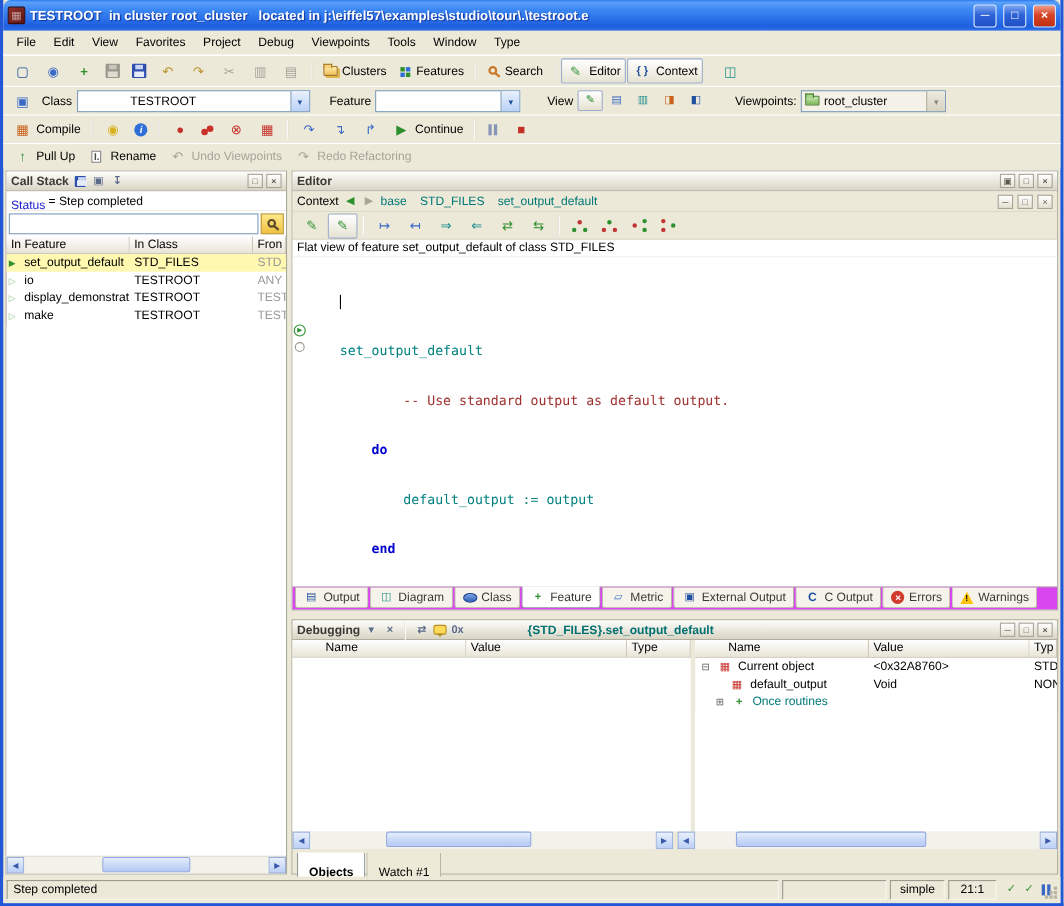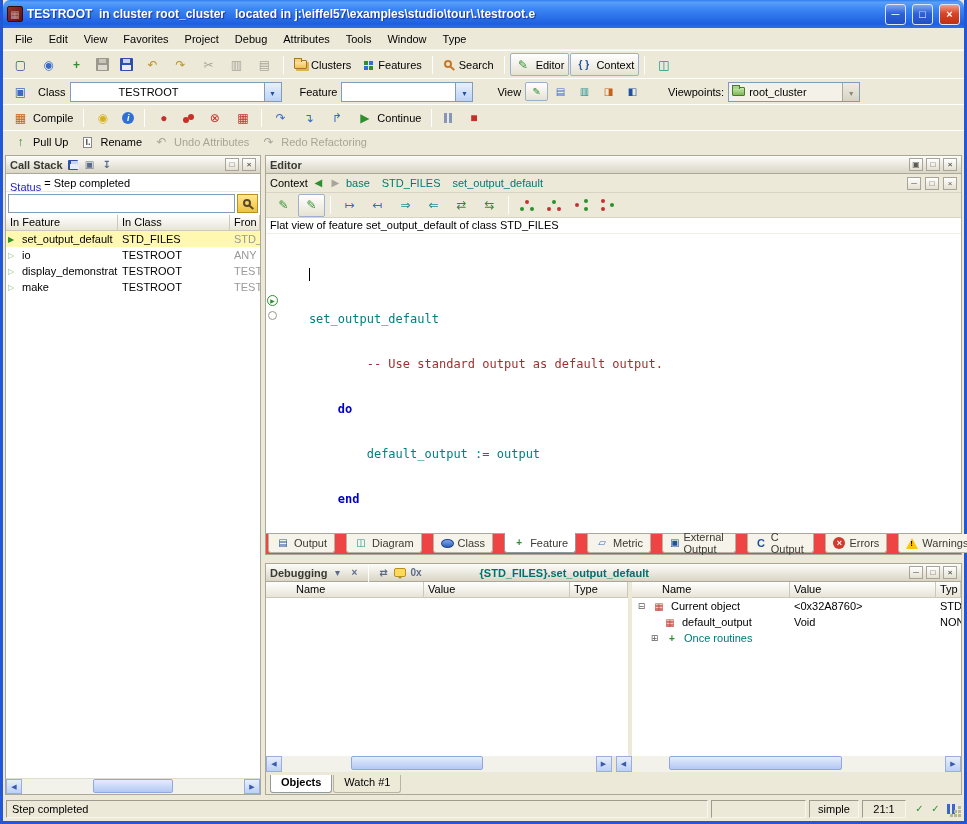--- a/index.html
+++ b/index.html
@@ -178,22 +178,22 @@
   .marker-arrow { position:absolute; left:1px; top:61px; width:11px; height:11px; border:1px solid #2E8F2E;
     border-radius:50%; display:flex; align-items:center; justify-content:center; color:#2E8F2E; font-size:6px; }
   .marker-arrow::before { content:"▶"; }
   .marker-circle { position:absolute; left:2px; top:77px; width:9px; height:9px; border:1px solid #9A9A92; border-radius:50%; }
   .codetext { flex:1; padding-top:3px; font:12px/15px "DejaVu Sans Mono","Liberation Mono",monospace; white-space:pre; }
   .cl { height:15px; }
   .tok-feature { color:#008080; } .tok-comment { color:#A03030; } .tok-keyword { color:#0000CC; font-weight:bold; }
   .cursor { display:inline-block; width:1px; height:13px; background:#000; margin-left:29px; vertical-align:text-bottom; }
 
   
-  .etabs { height:21px; flex:0 0 21px; display:flex; align-items:flex-start; gap:11px; padding:0 2px;
-    background:#ef4444; border-top:1px solid #ACA899; }
+  .etabs { height:21px; flex:0 0 21px; display:flex; align-items:flex-start; gap:1px; padding:0 2px;
+    background:#d946ef; border-top:1px solid #ACA899; }
   .etab { display:flex; align-items:center; gap:4px; height:19px; padding:0 7px; background:#F6F4EA;
     border:1px solid #B8B4A4; border-top:none; border-radius:0 0 3px 3px; color:#3A3A33; }
   .etab.active { background:#FFFFFF; border-color:#919B9C; height:20px; margin-top:-1px; padding-top:1px; }
   .etab .ic { width:14px; height:13px; font-size:10px; }
 
   .gap8 { height:8px; flex:0 0 8px; }
 
   
   .debugpanel { flex:1; border:1px solid #ACA899; background:#ECE9D8; display:flex; flex-direction:column; min-height:0; }
   .dbg-body { flex:1; display:flex; min-height:0; }
@@ -209,21 +209,21 @@
   .drow .cell { padding:0 4px; overflow:hidden; white-space:nowrap; display:flex; align-items:center; gap:6px; }
   .twisty { font-size:9px; color:#606060; width:11px; display:inline-flex; justify-content:center; }
   .oico { font-size:10px; width:12px; display:inline-flex; justify-content:center; }
   .teal-row { color:#007878; }
   .dfill { flex:1; background:#fff; }
   .dbg-scrolls { height:16px; flex:0 0 16px; display:flex; }
   .dbg-scrolls .hscroll { flex:1; border:none; }
   .dbg-scrolls .mid { width:4px; flex:0 0 4px; background:#ECE9D8; }
   .dbg-tabs { height:22px; flex:0 0 22px; display:flex; align-items:flex-start; gap:1px; padding:3px 4px 0;
     background:#ECE9D8; }
-  .dtab { height:18px; padding:1px 10px; background:#EDEAD8; border:1px solid #B8B4A4; border-top:none;
+  .dtab { height:18px; padding:12px 10px; background:#EDEAD8; border:1px solid #B8B4A4; border-top:none;
     border-radius:0 0 3px 3px; }
   .dtab.active { background:#FFFFFF; border-color:#919B9C; font-weight:bold; }
 
   .dbg-ctx { color:#007070; margin-left:55px; font-weight:bold; }
 
   
   .statusbar { height:24px; flex:0 0 24px; display:flex; align-items:center; gap:3px; padding:2px 3px; background:#ECE9D8; position:relative; }
   .sunken { height:18px; border:1px solid; border-color:#9D9B8D #F8F6EE #F8F6EE #9D9B8D; padding:1px 5px;
     display:flex; align-items:center; }
   .sb-msg { flex:1; } .sb-prog { width:95px; flex:0 0 95px; } .sb-mode { width:50px; flex:0 0 50px; justify-content:center; }
@@ -252,21 +252,21 @@
       </div>
   </div>
 
   <div class="menubar">
     <span class="menu-item">File</span>
     <span class="menu-item">Edit</span>
     <span class="menu-item">View</span>
     <span class="menu-item">Favorites</span>
     <span class="menu-item">Project</span>
     <span class="menu-item">Debug</span>
-    <span class="menu-item">Attributes</span>
+    <span class="menu-item">Viewpoints</span>
     <span class="menu-item">Tools</span>
     <span class="menu-item">Window</span>
     <span class="menu-item">Type</span>
   </div>
 
   <div class="tb tb1">
     <div class="tbtn">
         <span class="ic g-box c-dblue"></span>
       </div>
     <div class="tbtn">
@@ -421,21 +421,21 @@
     <div class="tbtn">
         <span class="ic g-up c-green"></span>
         <span>Pull Up</span>
       </div>
     <div class="tbtn">
         <span class="ic g-rename c-dark"></span>
         <span>Rename</span>
       </div>
     <div class="tbtn dis">
         <span class="ic g-undo c-gray"></span>
-        <span>Undo Attributes</span>
+        <span>Undo Viewpoints</span>
       </div>
     <div class="tbtn dis">
         <span class="ic g-redo c-gray"></span>
         <span>Redo Refactoring</span>
       </div>
   </div>
 
   <div class="main">
 
     <div class="leftpanel">

